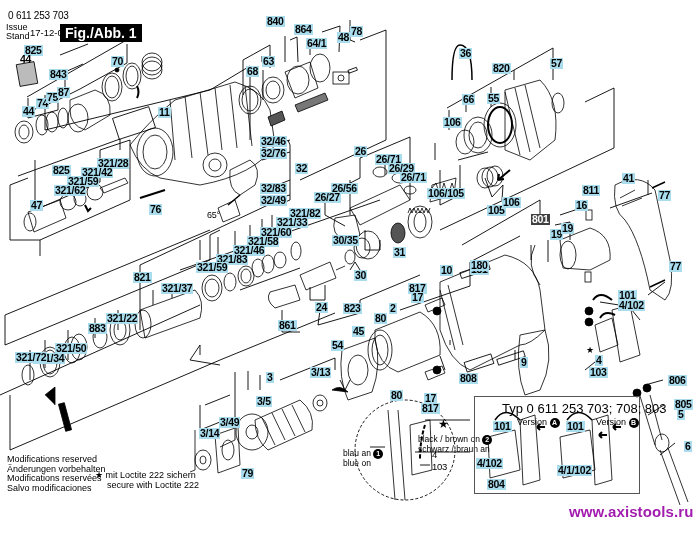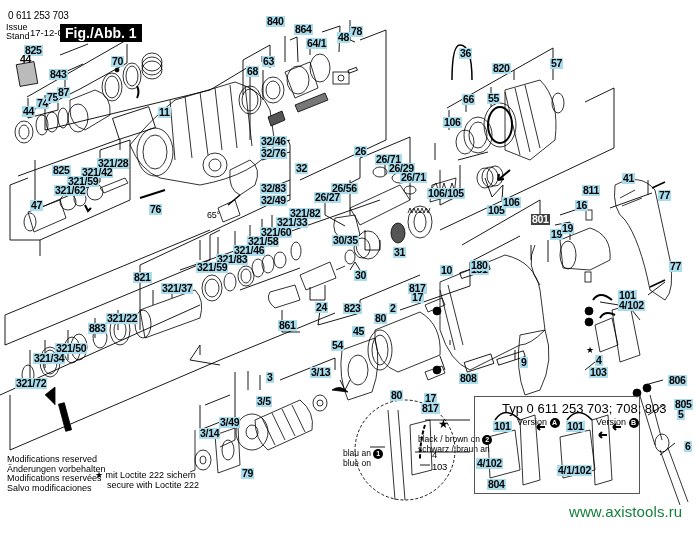--- a/index.html
+++ b/index.html
@@ -7,21 +7,21 @@
   #canvas{position:absolute;left:0;top:0;width:699px;height:534px;}
   .lbl{position:absolute;background:#a9dcec;font-family:"Liberation Sans",sans-serif;font-weight:bold;font-size:10.5px;line-height:11px;padding:0 1px;white-space:nowrap;letter-spacing:-0.3px;}
   .lbl.red{background:#404040;color:#fff;}
   .txt{position:absolute;font-family:"Liberation Sans",sans-serif;font-size:9.5px;line-height:10px;white-space:nowrap;letter-spacing:-0.3px;}
   .hdr-no{position:absolute;left:8px;top:10px;font-size:10px;letter-spacing:-0.2px;}
   .issue{position:absolute;left:6px;top:23px;font-size:9px;line-height:9px;}
   .date{position:absolute;left:30px;top:27px;font-size:9.5px;}
   .fig{position:absolute;left:60px;top:24px;background:#000;color:#fff;font-weight:bold;font-size:14px;padding:1px 5px;line-height:16px;}
   .notes{position:absolute;left:7px;top:455px;font-size:9px;line-height:9.5px;}
   .loctite{position:absolute;left:95px;top:471px;font-size:9px;line-height:9.5px;}
-  .url{position:absolute;left:569px;top:503px;color:#15803d;font-weight:normal;font-size:15px;letter-spacing:0.1px;}
+  .url{position:absolute;left:569px;top:503px;color:#a21caf;font-weight:bold;font-size:15px;letter-spacing:0.1px;}
   .typbox{position:absolute;left:474px;top:396px;width:164px;height:96px;border:1px solid #555;}
   .typ-title{position:absolute;left:502px;top:401px;font-size:13px;}
   .ver{position:absolute;font-size:9px;}
   .badge{display:inline-block;width:10px;height:10px;border-radius:50%;background:#000;color:#fff;font-size:7px;line-height:10px;text-align:center;font-weight:bold;vertical-align:middle;}
   .circ-note{position:absolute;font-size:8.5px;line-height:9px;}
 </style>
 </head>
 <body>
 
 <svg id="canvas" viewBox="0 0 699 534" xmlns="http://www.w3.org/2000/svg">
@@ -413,21 +413,21 @@
   <span class="lbl" style="left:550px;top:229px">19</span>
   <span class="lbl" style="left:561px;top:223px">19</span>
   <span class="lbl" style="left:669px;top:261px">77</span>
 
   <span class="lbl" style="left:133px;top:272px">821</span>
   <span class="lbl" style="left:161px;top:283px">321/37</span>
   <span class="lbl" style="left:106px;top:313px">321/22</span>
   <span class="lbl" style="left:88px;top:323px">883</span>
   <span class="lbl" style="left:55px;top:343px">321/50</span>
   <span class="lbl" style="left:33px;top:353px">321/34</span>
-  <span class="lbl" style="left:15px;top:378px">321/72</span>
+  <span class="lbl" style="left:15px;top:352px">321/72</span>
 
   <span class="lbl" style="left:470px;top:264px">181</span>
   <span class="lbl" style="left:470px;top:260px">180</span>
   <span class="lbl" style="left:440px;top:265px">10</span>
   <span class="lbl" style="left:408px;top:283px">817</span>
   <span class="lbl" style="left:411px;top:292px">17</span>
   <span class="lbl" style="left:315px;top:302px">24</span>
   <span class="lbl" style="left:343px;top:303px">823</span>
   <span class="lbl" style="left:278px;top:320px">861</span>
 

